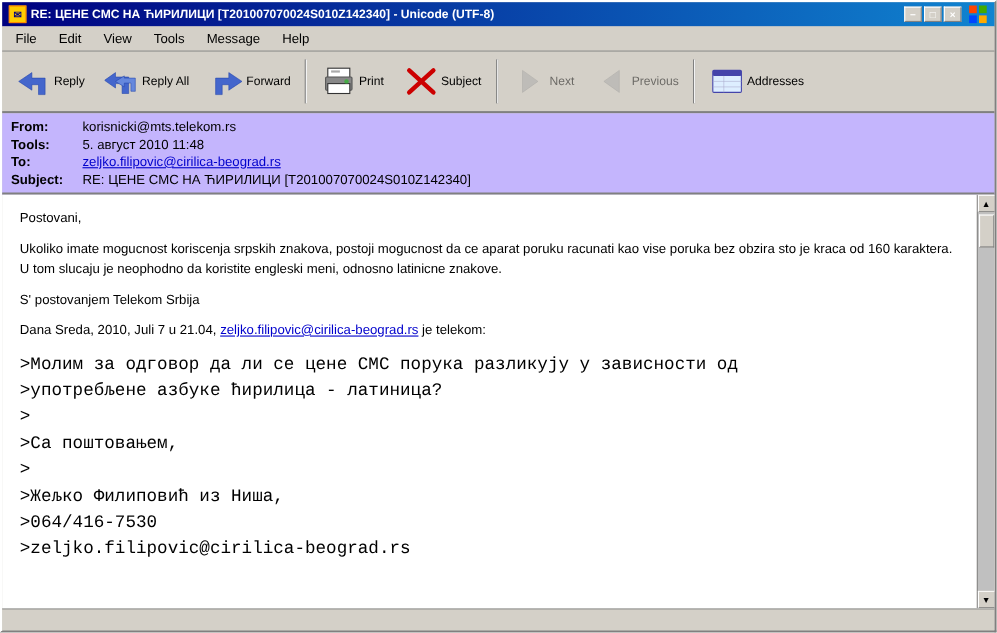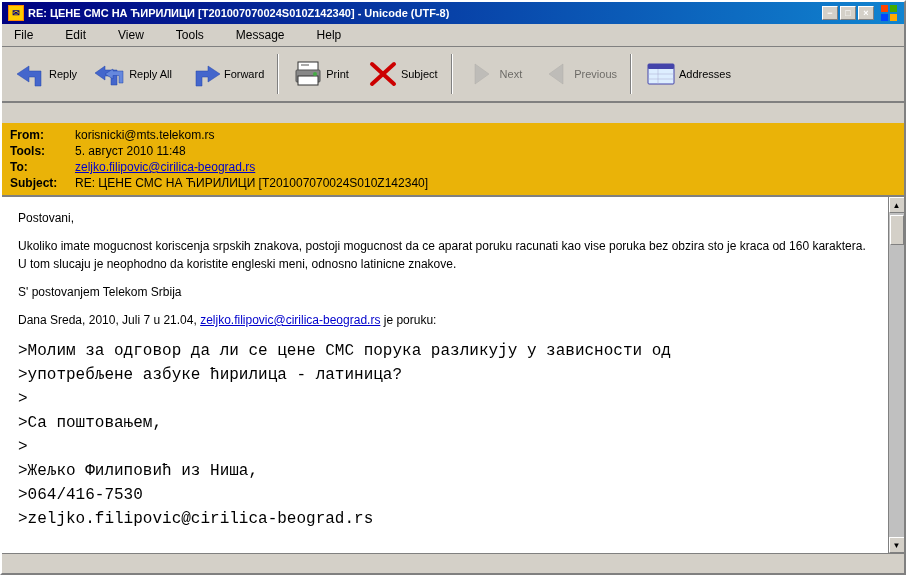--- a/index.html
+++ b/index.html
@@ -62,21 +62,21 @@
       font-size: 9px;
       display: flex;
       align-items: center;
       justify-content: center;
       cursor: pointer;
       font-family: 'Marlett', 'Arial', sans-serif;
     }
     .menu-bar {
       background: #d4d0c8;
       display: flex;
-      gap: 16px;
+      gap: 4px;
       padding: 2px 4px;
       border-bottom: 1px solid #808080;
       flex-shrink: 0;
     }
     .menu-item {
       padding: 2px 8px;
       font-size: 12px;
       cursor: pointer;
       color: #000;
     }
@@ -121,25 +121,24 @@
     }
     .toolbar-separator {
       width: 2px;
       height: 40px;
       background: #808080;
       border-right: 1px solid #ffffff;
       margin: 0 4px;
     }
 
     .headers {
-      background: #eab308;
+      background: #c4b5fd;
       padding: 4px 8px;
       border-bottom: 2px solid #808080;
       flex-shrink: 0;
-      margin-top: 20px;
     }
     .header-row {
       display: flex;
       align-items: baseline;
       padding: 1px 0;
       font-size: 12px;
     }
     .header-label {
       font-weight: bold;
       width: 65px;
@@ -382,21 +381,21 @@
       <span class="header-value">RE: ЦЕНЕ СМС НА ЋИРИЛИЦИ [T201007070024S010Z142340]</span>
     </div>
   </div>
 
   <div class="email-body-wrapper">
     <div class="email-body">
       <p>Postovani,</p>
       <p>Ukoliko imate mogucnost koriscenja srpskih znakova, postoji mogucnost da ce aparat poruku racunati kao vise poruka bez obzira sto je kraca od 160 karaktera. U tom slucaju je neophodno da koristite engleski meni, odnosno latinicne znakove.</p>
       <p>S' postovanjem Telekom Srbija</p>
       <p>
-        <span>Dana Sreda, 2010, Juli 7 u 21.04, </span><a href="#" class="email-link">zeljko.filipovic@cirilica-beograd.rs</a><span> je poruku:</span>
+        <span>Dana Sreda, 2010, Juli 7 u 21.04, </span><a href="#" class="email-link">zeljko.filipovic@cirilica-beograd.rs</a><span> je telekom:</span>
       </p>
       <div style="font-family: 'Courier New', monospace; font-size: 16px;">
         <div>&gt;Молим за одговор да ли се цене СМС порука разликују у зависности од</div>
         <div>&gt;употребљене азбуке ћирилица - латиница?</div>
         <div>&gt;</div>
         <div>&gt;Са поштовањем,</div>
         <div>&gt;</div>
         <div>&gt;Жељко Филиповић из Ниша,</div>
         <div>&gt;064/416-7530</div>
         <div>&gt;zeljko.filipovic@cirilica-beograd.rs</div>

